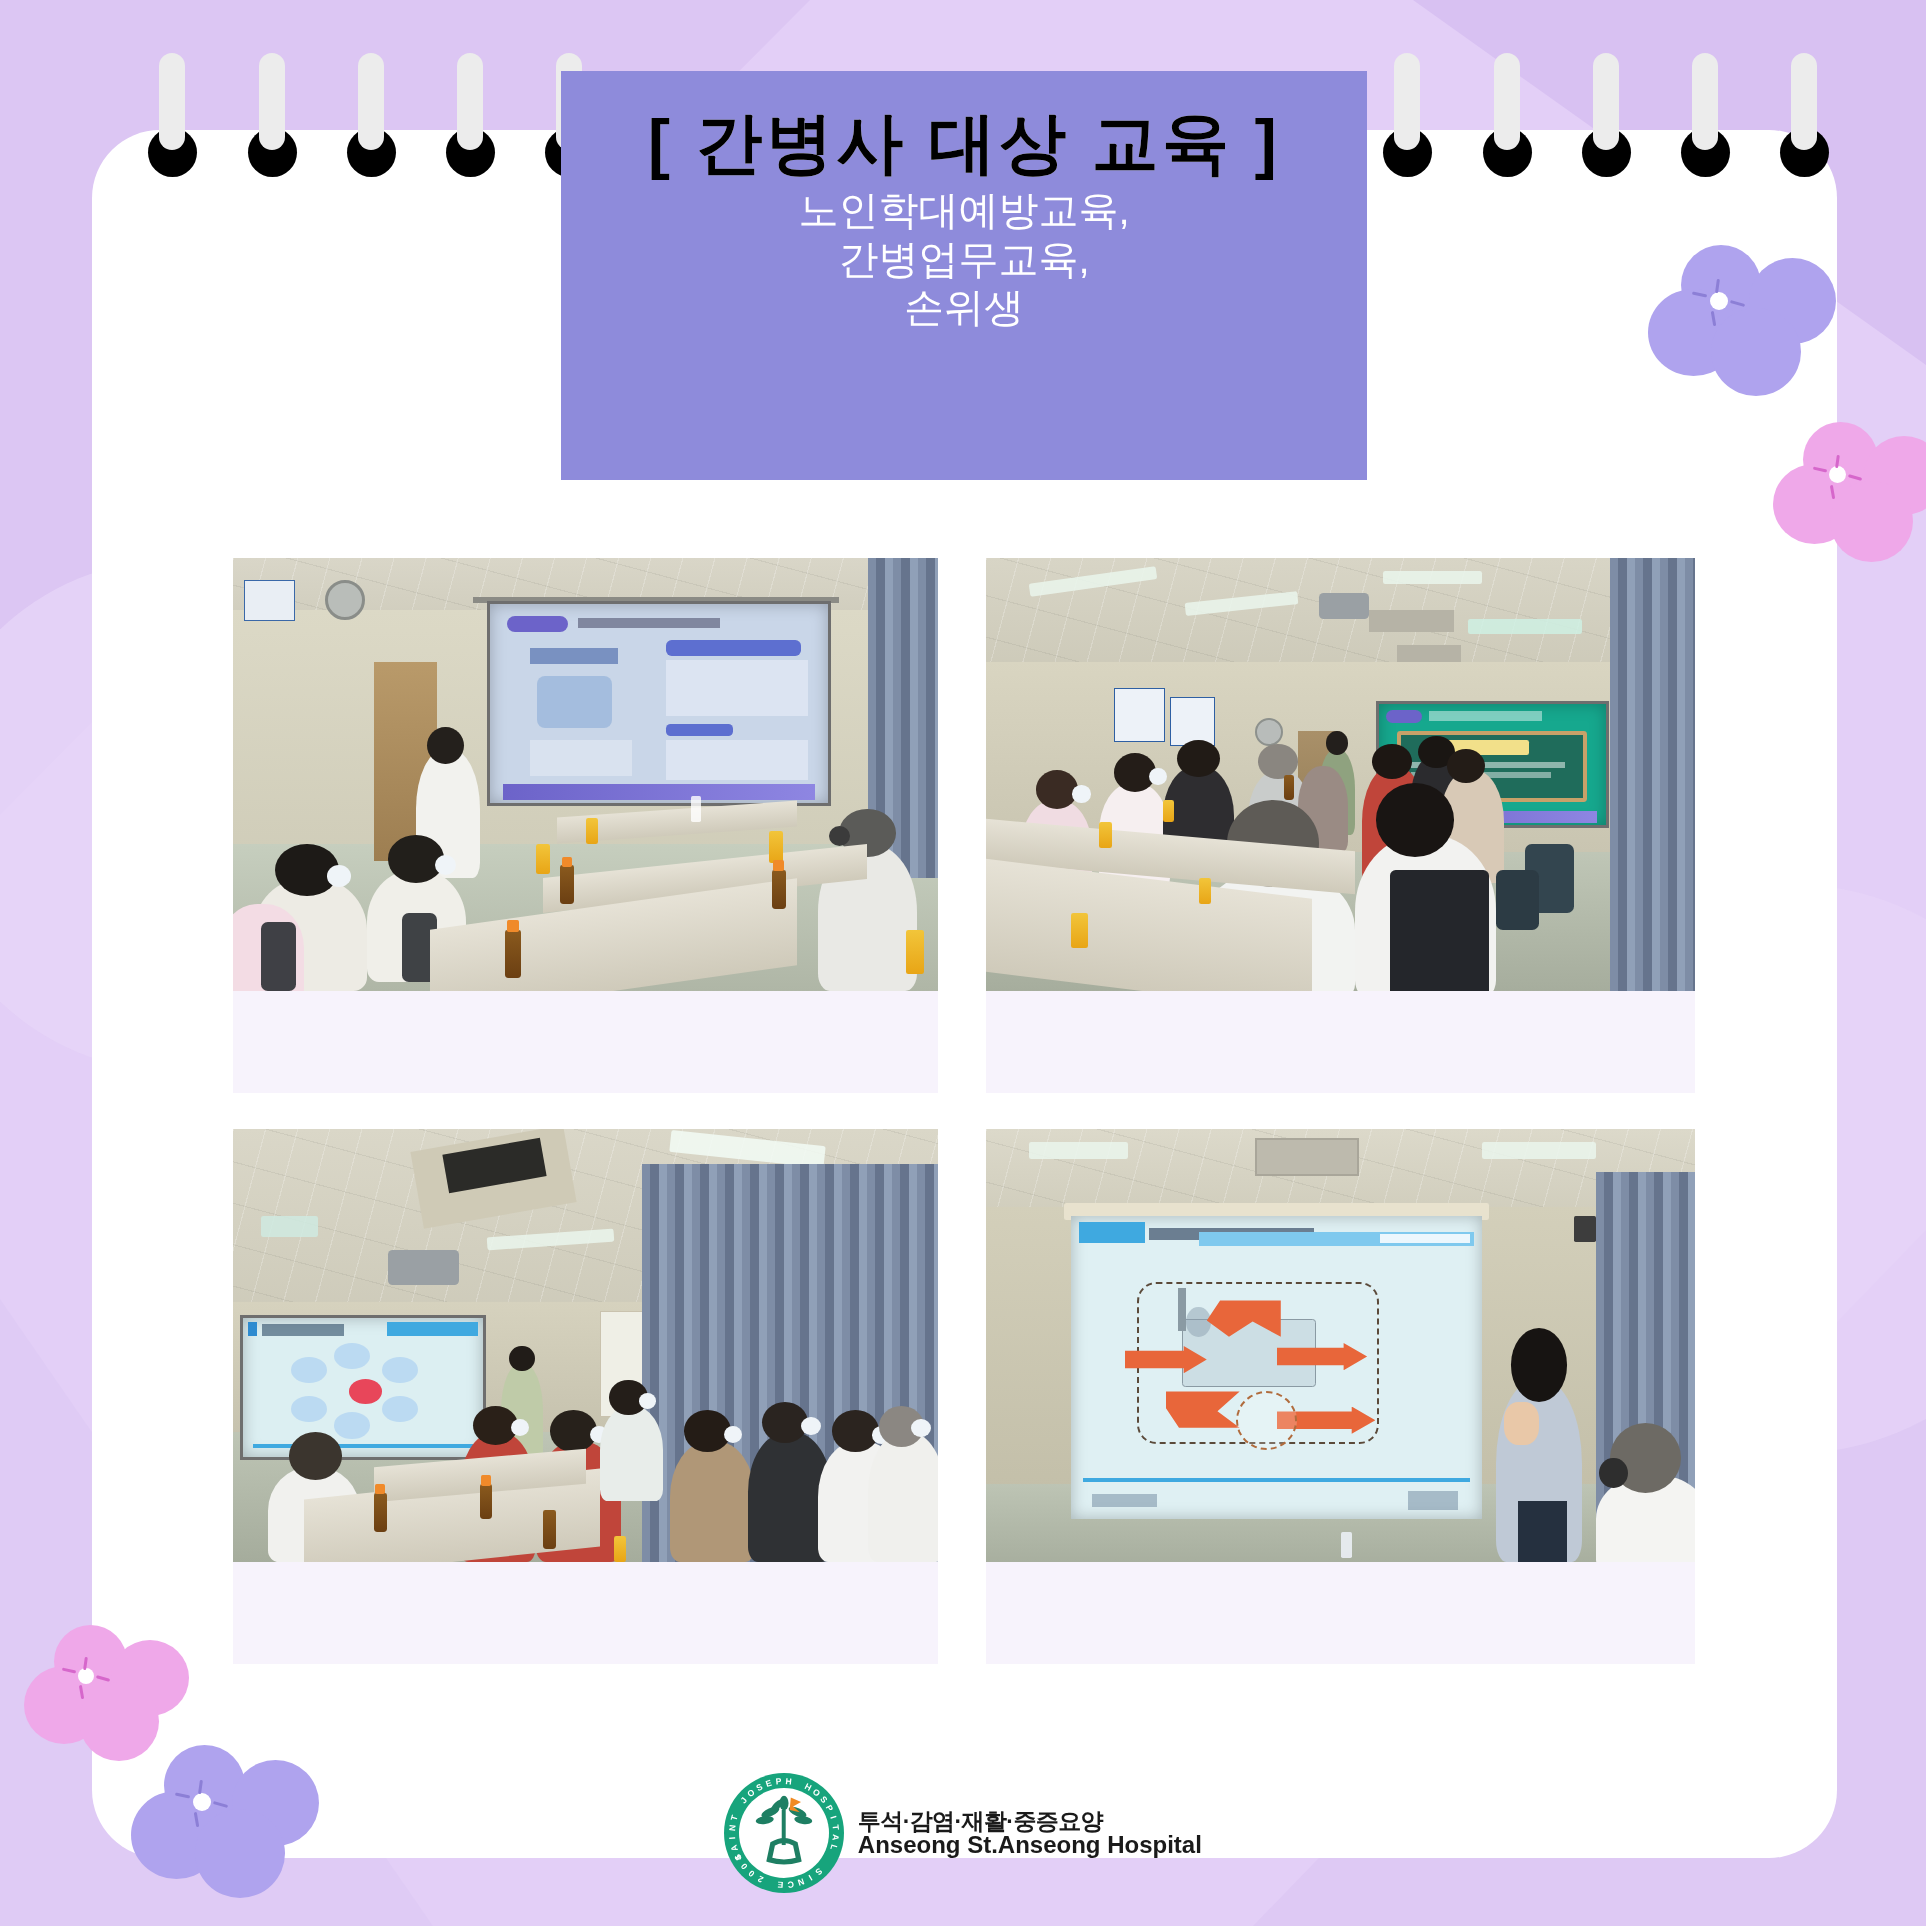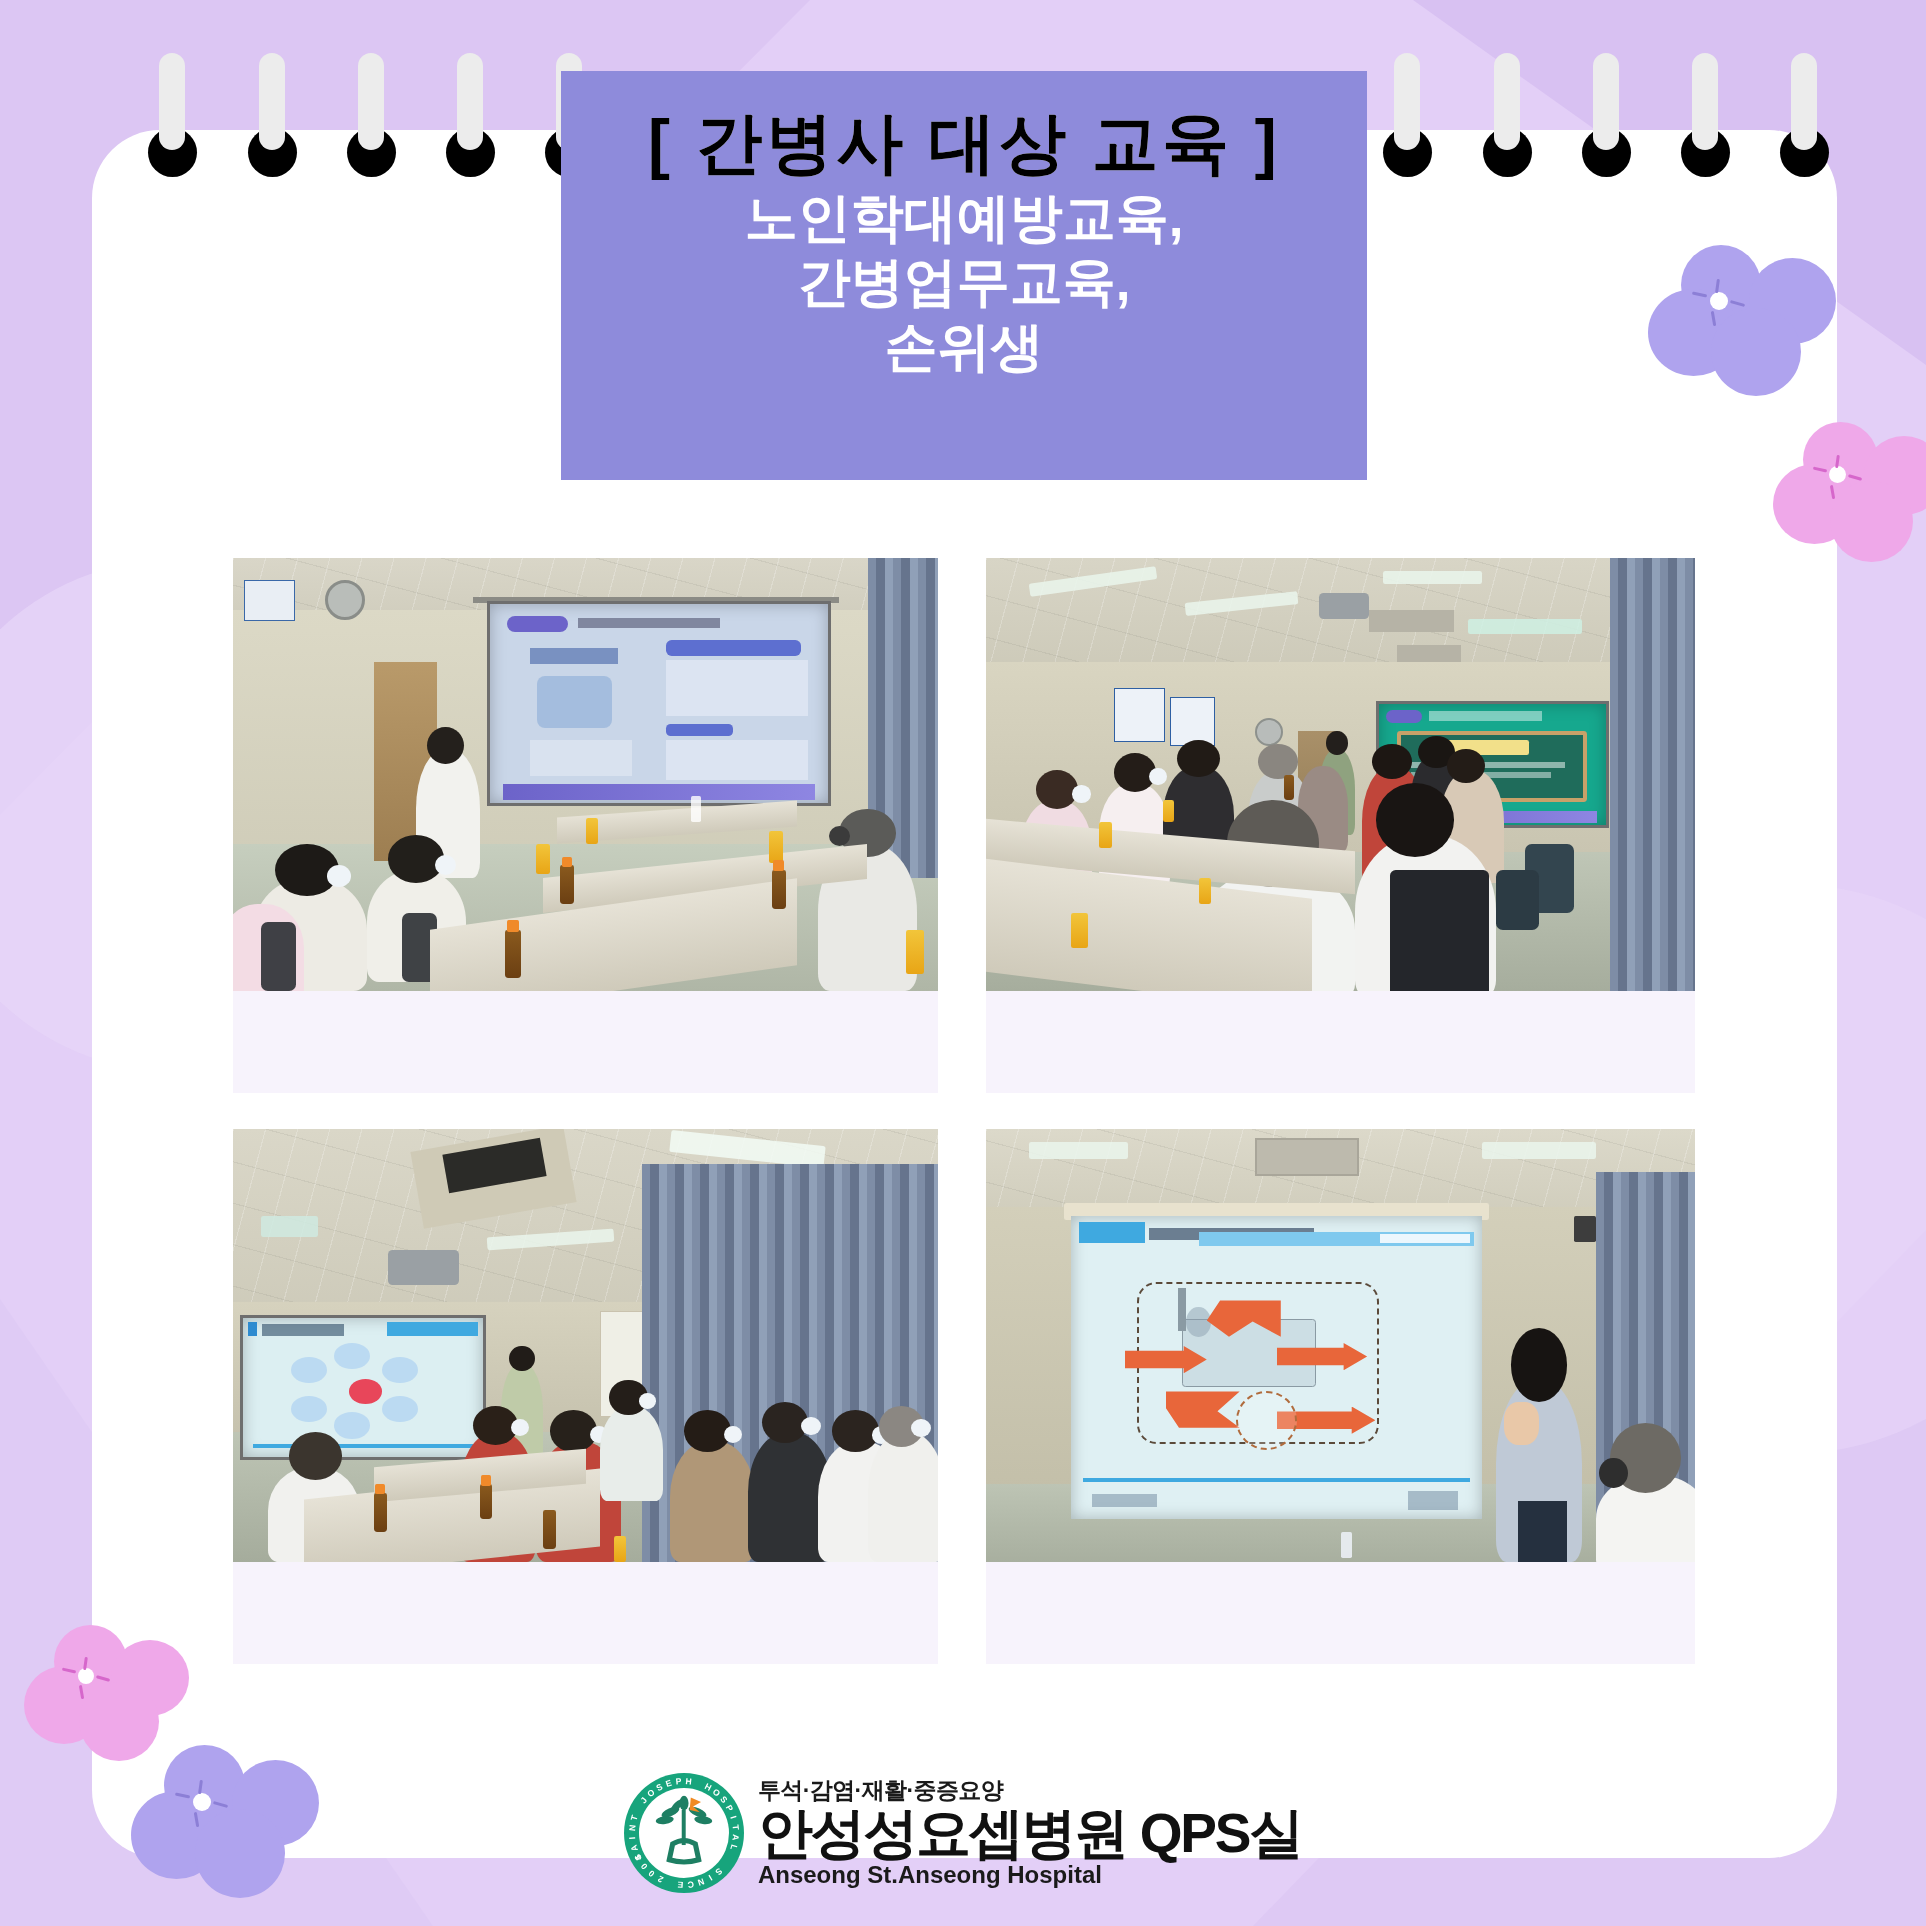--- a/index.html
+++ b/index.html
@@ -67,21 +67,21 @@
     background:#8E8BDB;
     display:flex;flex-direction:column;align-items:center;
     justify-content:flex-start;padding-top:34px;box-sizing:border-box;
   }
   .banner-line1{
     color:#000000;font-size:67px;font-weight:bold;letter-spacing:3.4px;
     line-height:1.12;white-space:nowrap;
     text-shadow:0 0 0.6px #fff;
   }
   .banner-sub{
-    color:#FFFFFF;font-size:53px;font-weight:bold;line-height:1.22;
+    color:#FFFFFF;font-size:40px;font-weight:normal;line-height:1.22;
     text-align:center;margin-top:5.7px;
   }
 
   
   .flower{position:absolute;}
   .petal{position:absolute;border-radius:50%;}
   .fcore{position:absolute;border-radius:50%;background:#FFFFFF;}
   .fline{position:absolute;border-radius:3.4px;}
 
   
@@ -610,20 +610,19 @@
             <span style="transform: rotate(-7.5deg) translate(0px, 52px) rotate(180deg) translate(-50%, -50%);">C</span>
             <span style="transform: rotate(4deg) translate(0px, 52px) rotate(180deg) translate(-50%, -50%);">E</span>
             <span style="transform: rotate(27deg) translate(0px, 52px) rotate(180deg) translate(-50%, -50%);">2</span>
             <span style="transform: rotate(38.5deg) translate(0px, 52px) rotate(180deg) translate(-50%, -50%);">0</span>
             <span style="transform: rotate(50deg) translate(0px, 52px) rotate(180deg) translate(-50%, -50%);">0</span>
             <span style="transform: rotate(61.5deg) translate(0px, 52px) rotate(180deg) translate(-50%, -50%);">4</span>
           </div>
       </div>
       <div class="footer-text">
         <div class="f-small">투석·감염·재활·중증요양</div>
-        <div class="f-big">안성성요셉병원 QPS실</div>
         <div class="f-eng">Anseong St.Anseong Hospital</div>
       </div>
     </div>
   </div>
 
 </div>
 
 
 </body></html>

